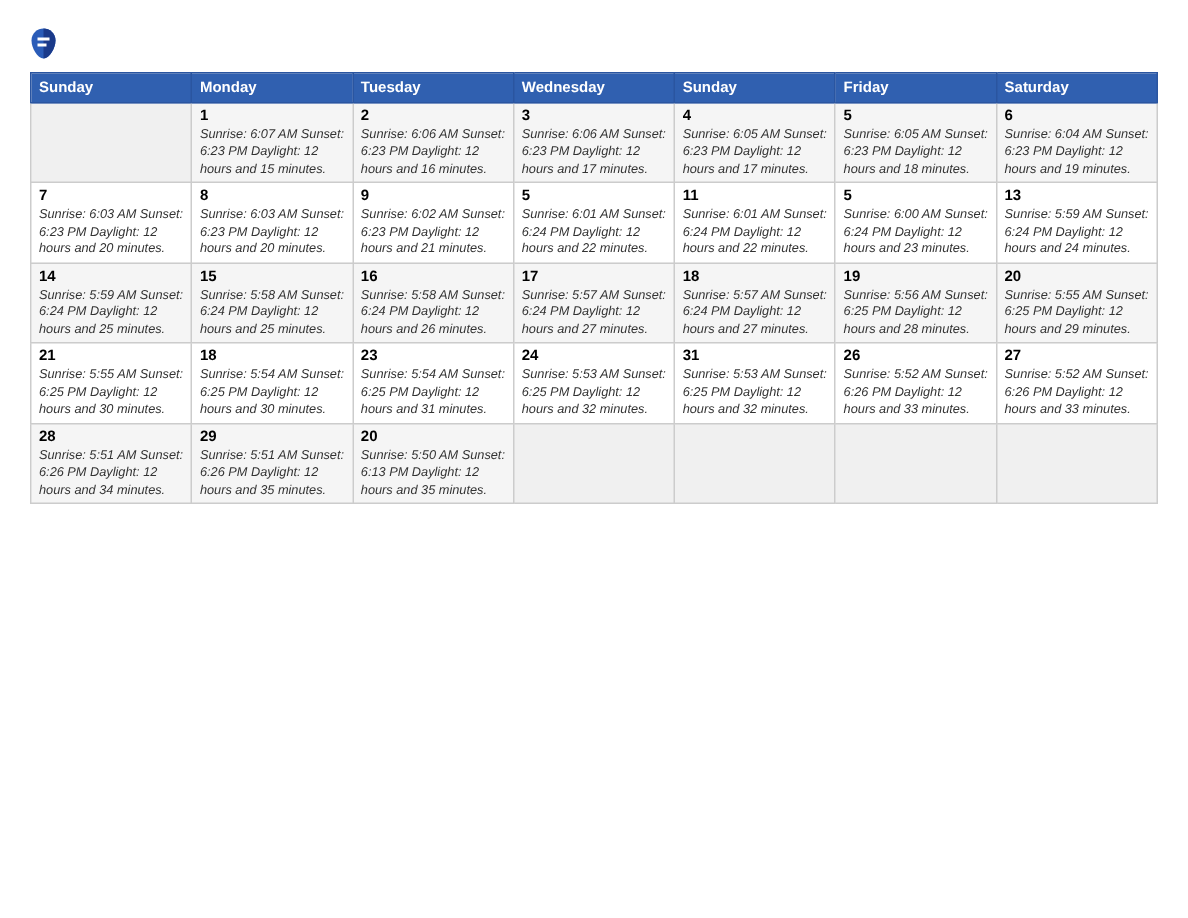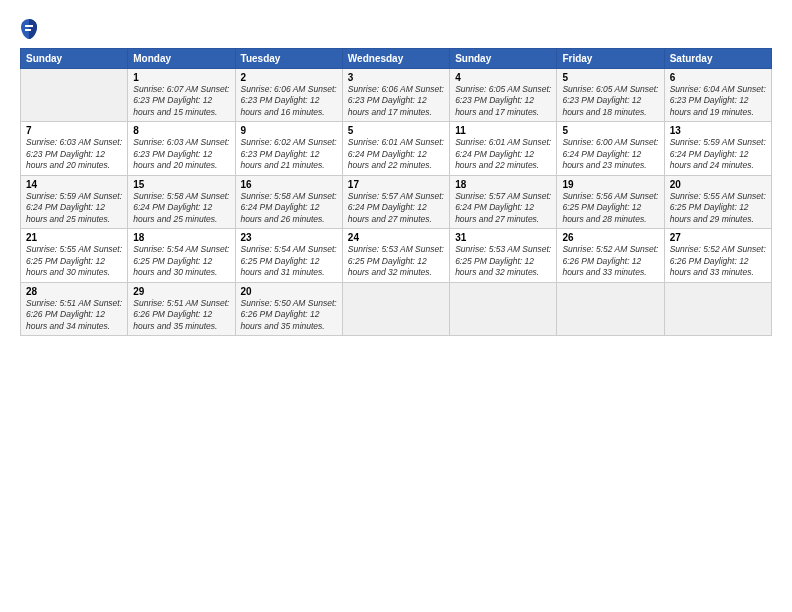--- a/index.html
+++ b/index.html
@@ -337,21 +337,21 @@
           <td>
             <span class="day-num">29</span>
             <div class="day-info">Sunrise: 5:51 AM
 Sunset: 6:26 PM
 Daylight: 12 hours
 and 35 minutes.</div>
           </td>
           <td>
             <span class="day-num">20</span>
             <div class="day-info">Sunrise: 5:50 AM
-Sunset: 6:26 PM
+Sunset: 6:13 PM
 Daylight: 12 hours
 and 35 minutes.</div>
           </td>
           <td class="empty-cell"></td>
           <td class="empty-cell"></td>
           <td class="empty-cell"></td>
           <td class="empty-cell"></td>
         </tr>
       </tbody>
   </table>

